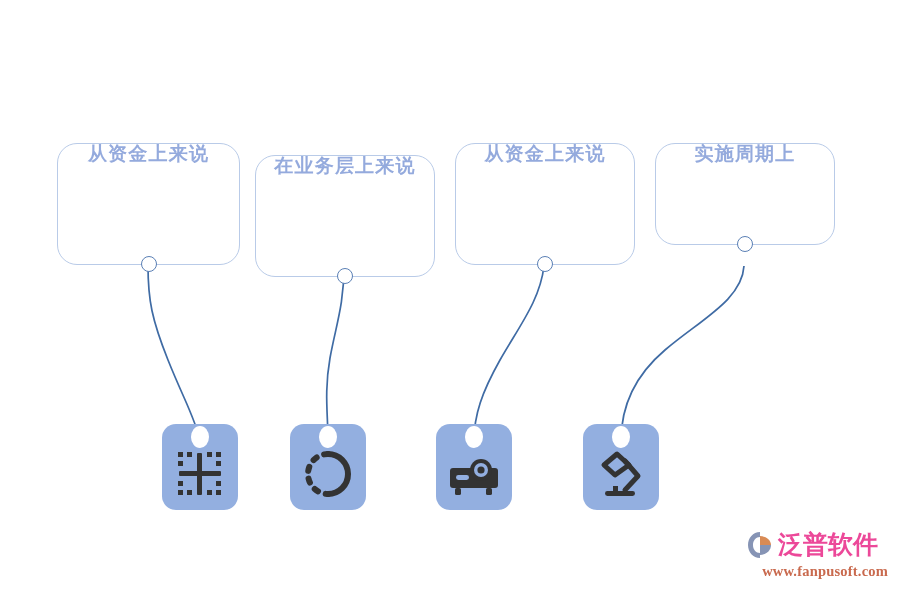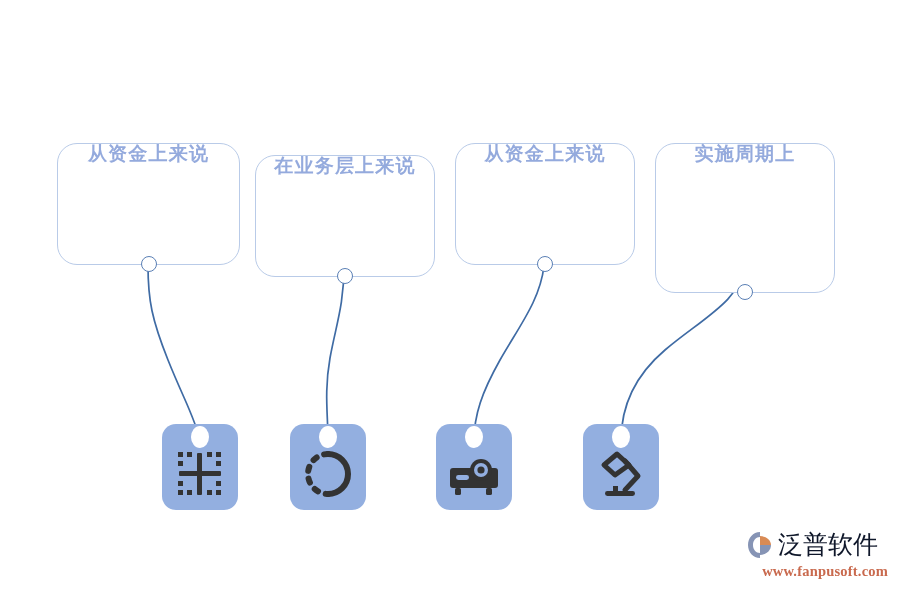--- a/index.html
+++ b/index.html
@@ -104,22 +104,22 @@
     height: 34px;
   }
   .wm-mark {
     width: 30px;
     height: 30px;
     flex: 0 0 30px;
   }
   .wm-name {
     font-family: "DejaVu Sans", "Liberation Sans", sans-serif;
     font-size: 25px;
-    font-weight: normal;
-    color: #0f172a;
+    font-weight: bold;
+    color: #ec4899;
     letter-spacing: 0px;
     line-height: 30px;
     margin-left: 2px;
   }
   .wm-url {
     font-family: "Liberation Serif", "DejaVu Serif", serif;
     font-size: 14.5px;
     font-weight: bold;
     color: #c96a4e;
     letter-spacing: 0.2px;
@@ -147,21 +147,21 @@
   <div class="card" style="left:255px; top:155px; width:180px; height:122px;">
     <span class="card-label">在业务层上来说</span>
     <span class="card-node"></span>
   </div>
 
   <div class="card" style="left:455px; top:143px; width:180px; height:122px;">
     <span class="card-label">从资金上来说</span>
     <span class="card-node"></span>
   </div>
 
-  <div class="card" style="left:655px; top:143px; width:180px; height:150px;">
+  <div class="card" style="left:655px; top:143px; width:180px; height:102px;">
     <span class="card-label">实施周期上</span>
     <span class="card-node"></span>
   </div>
 
   <div class="tile" style="left:162px; top:424px;">
     <span class="tile-node"></span>
     <svg class="tile-glyph" viewBox="0 0 52 52" xmlns="http://www.w3.org/2000/svg" fill="#333333">
       <rect x="23" y="5" width="5" height="42" rx="1"></rect>
       <rect x="5" y="23" width="42" height="5" rx="1"></rect>
       <rect x="4" y="4" width="5" height="5"></rect>

